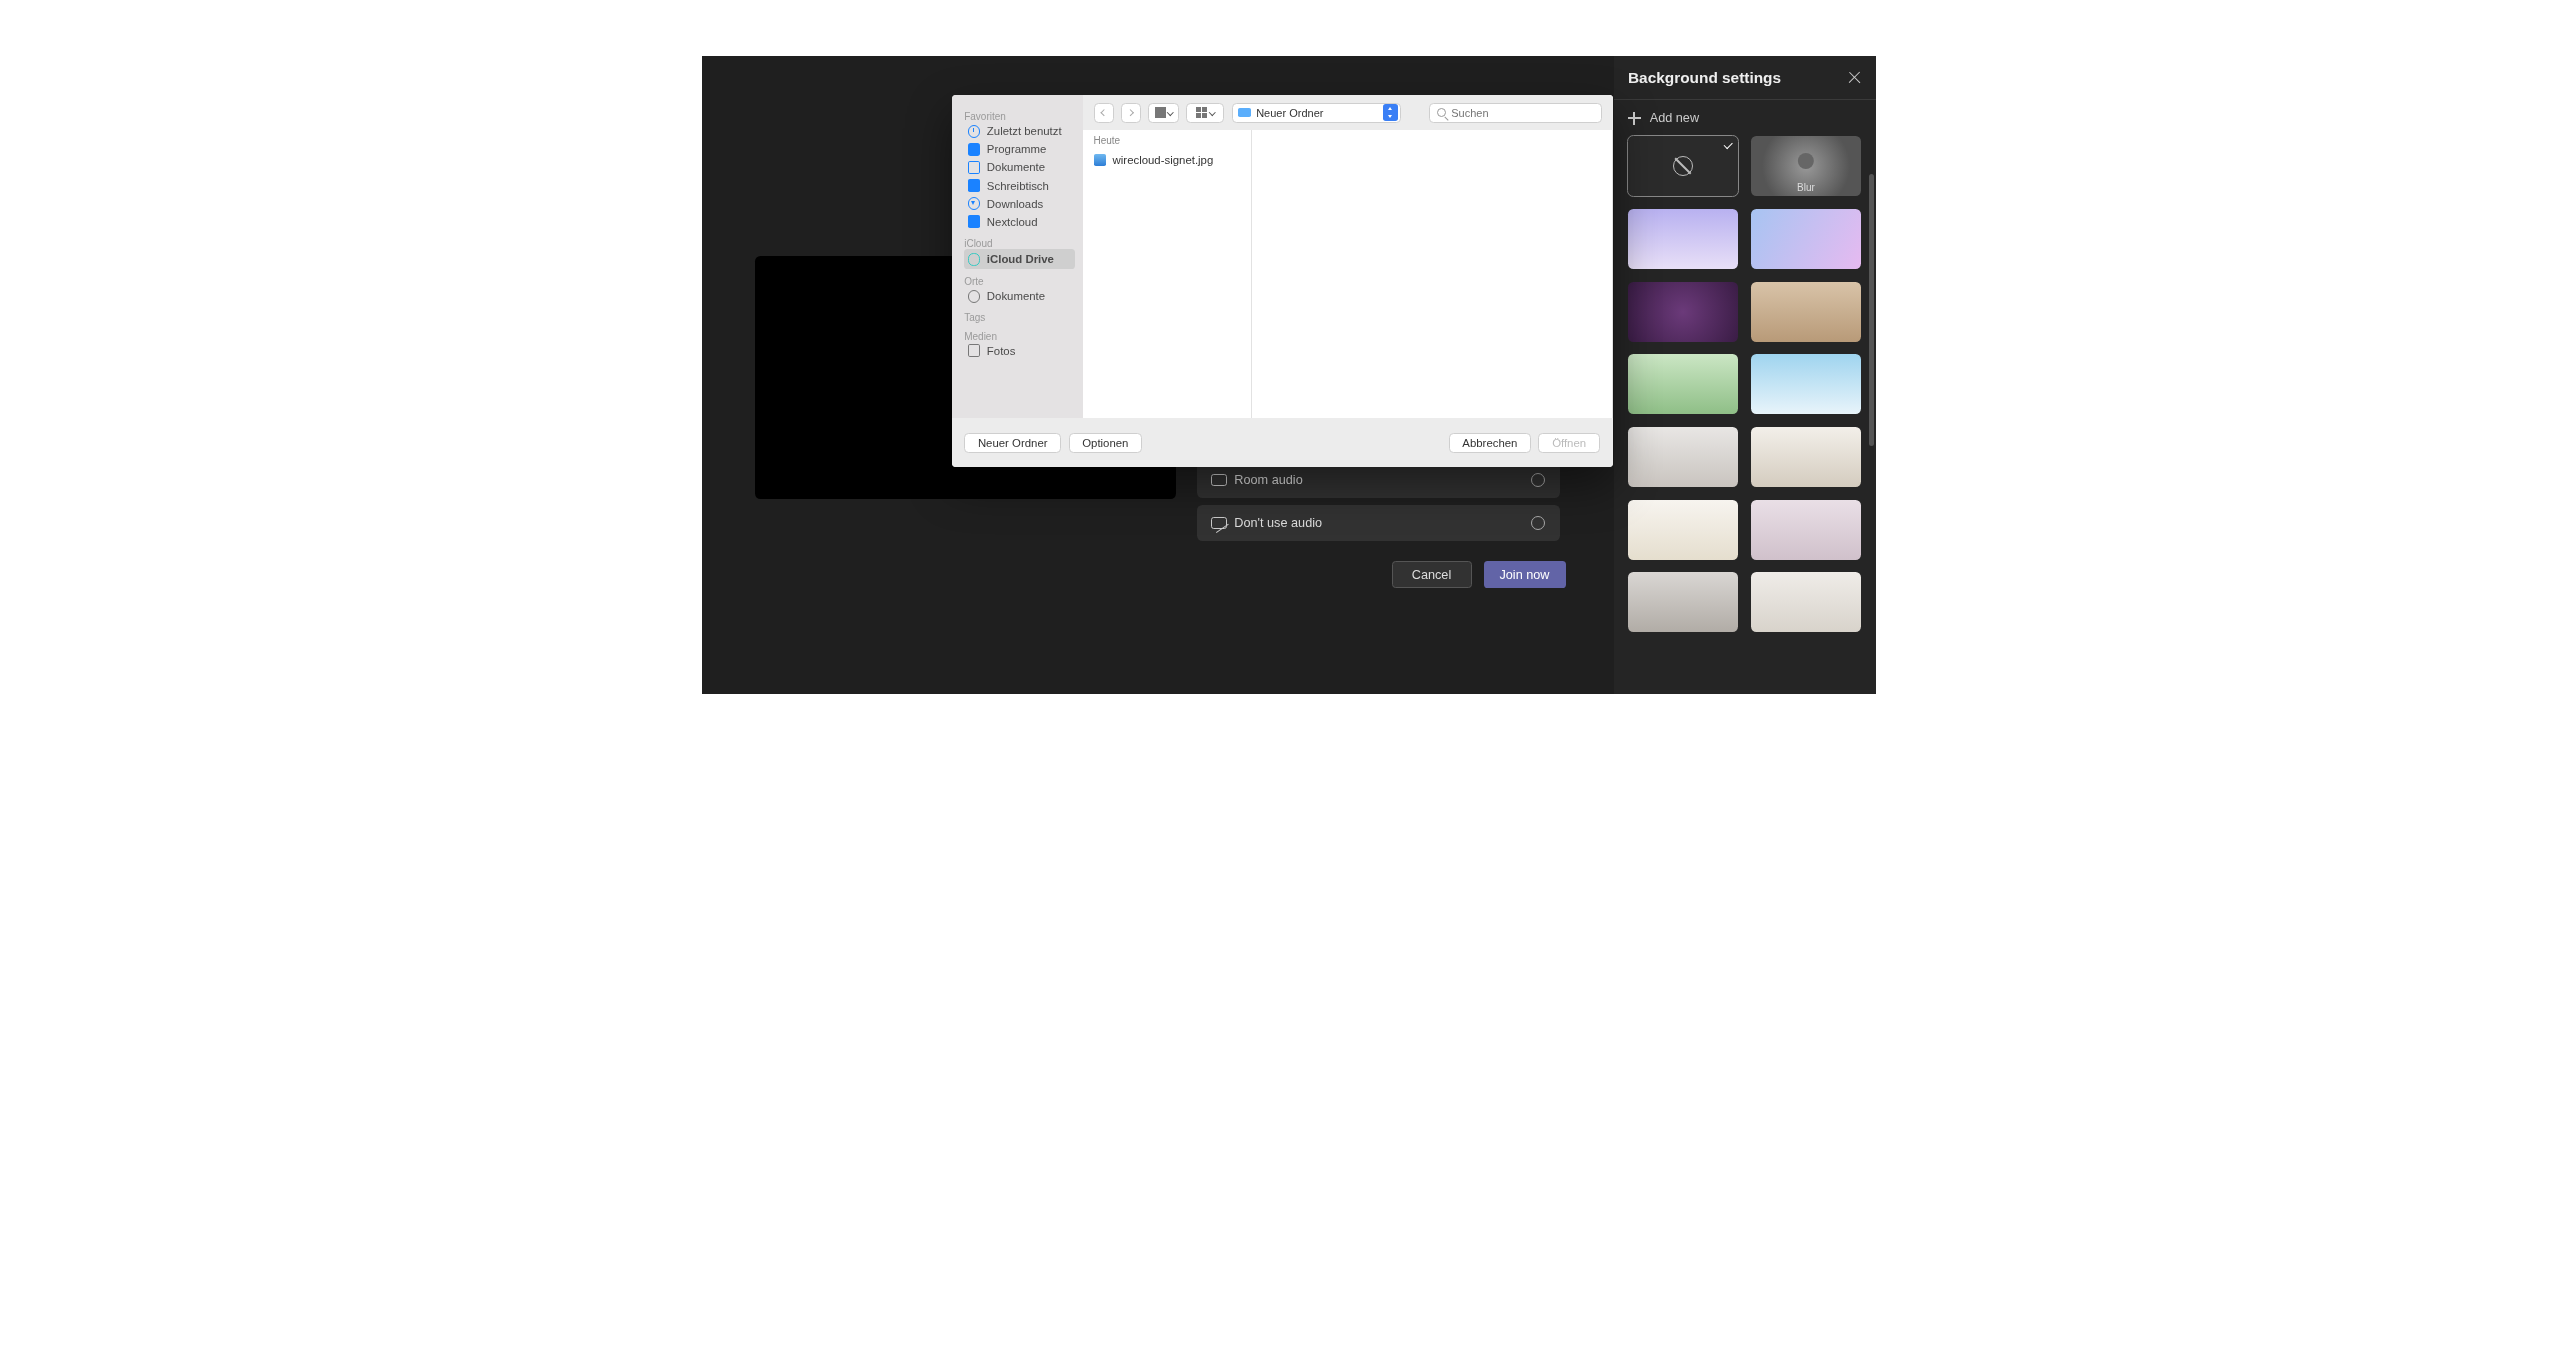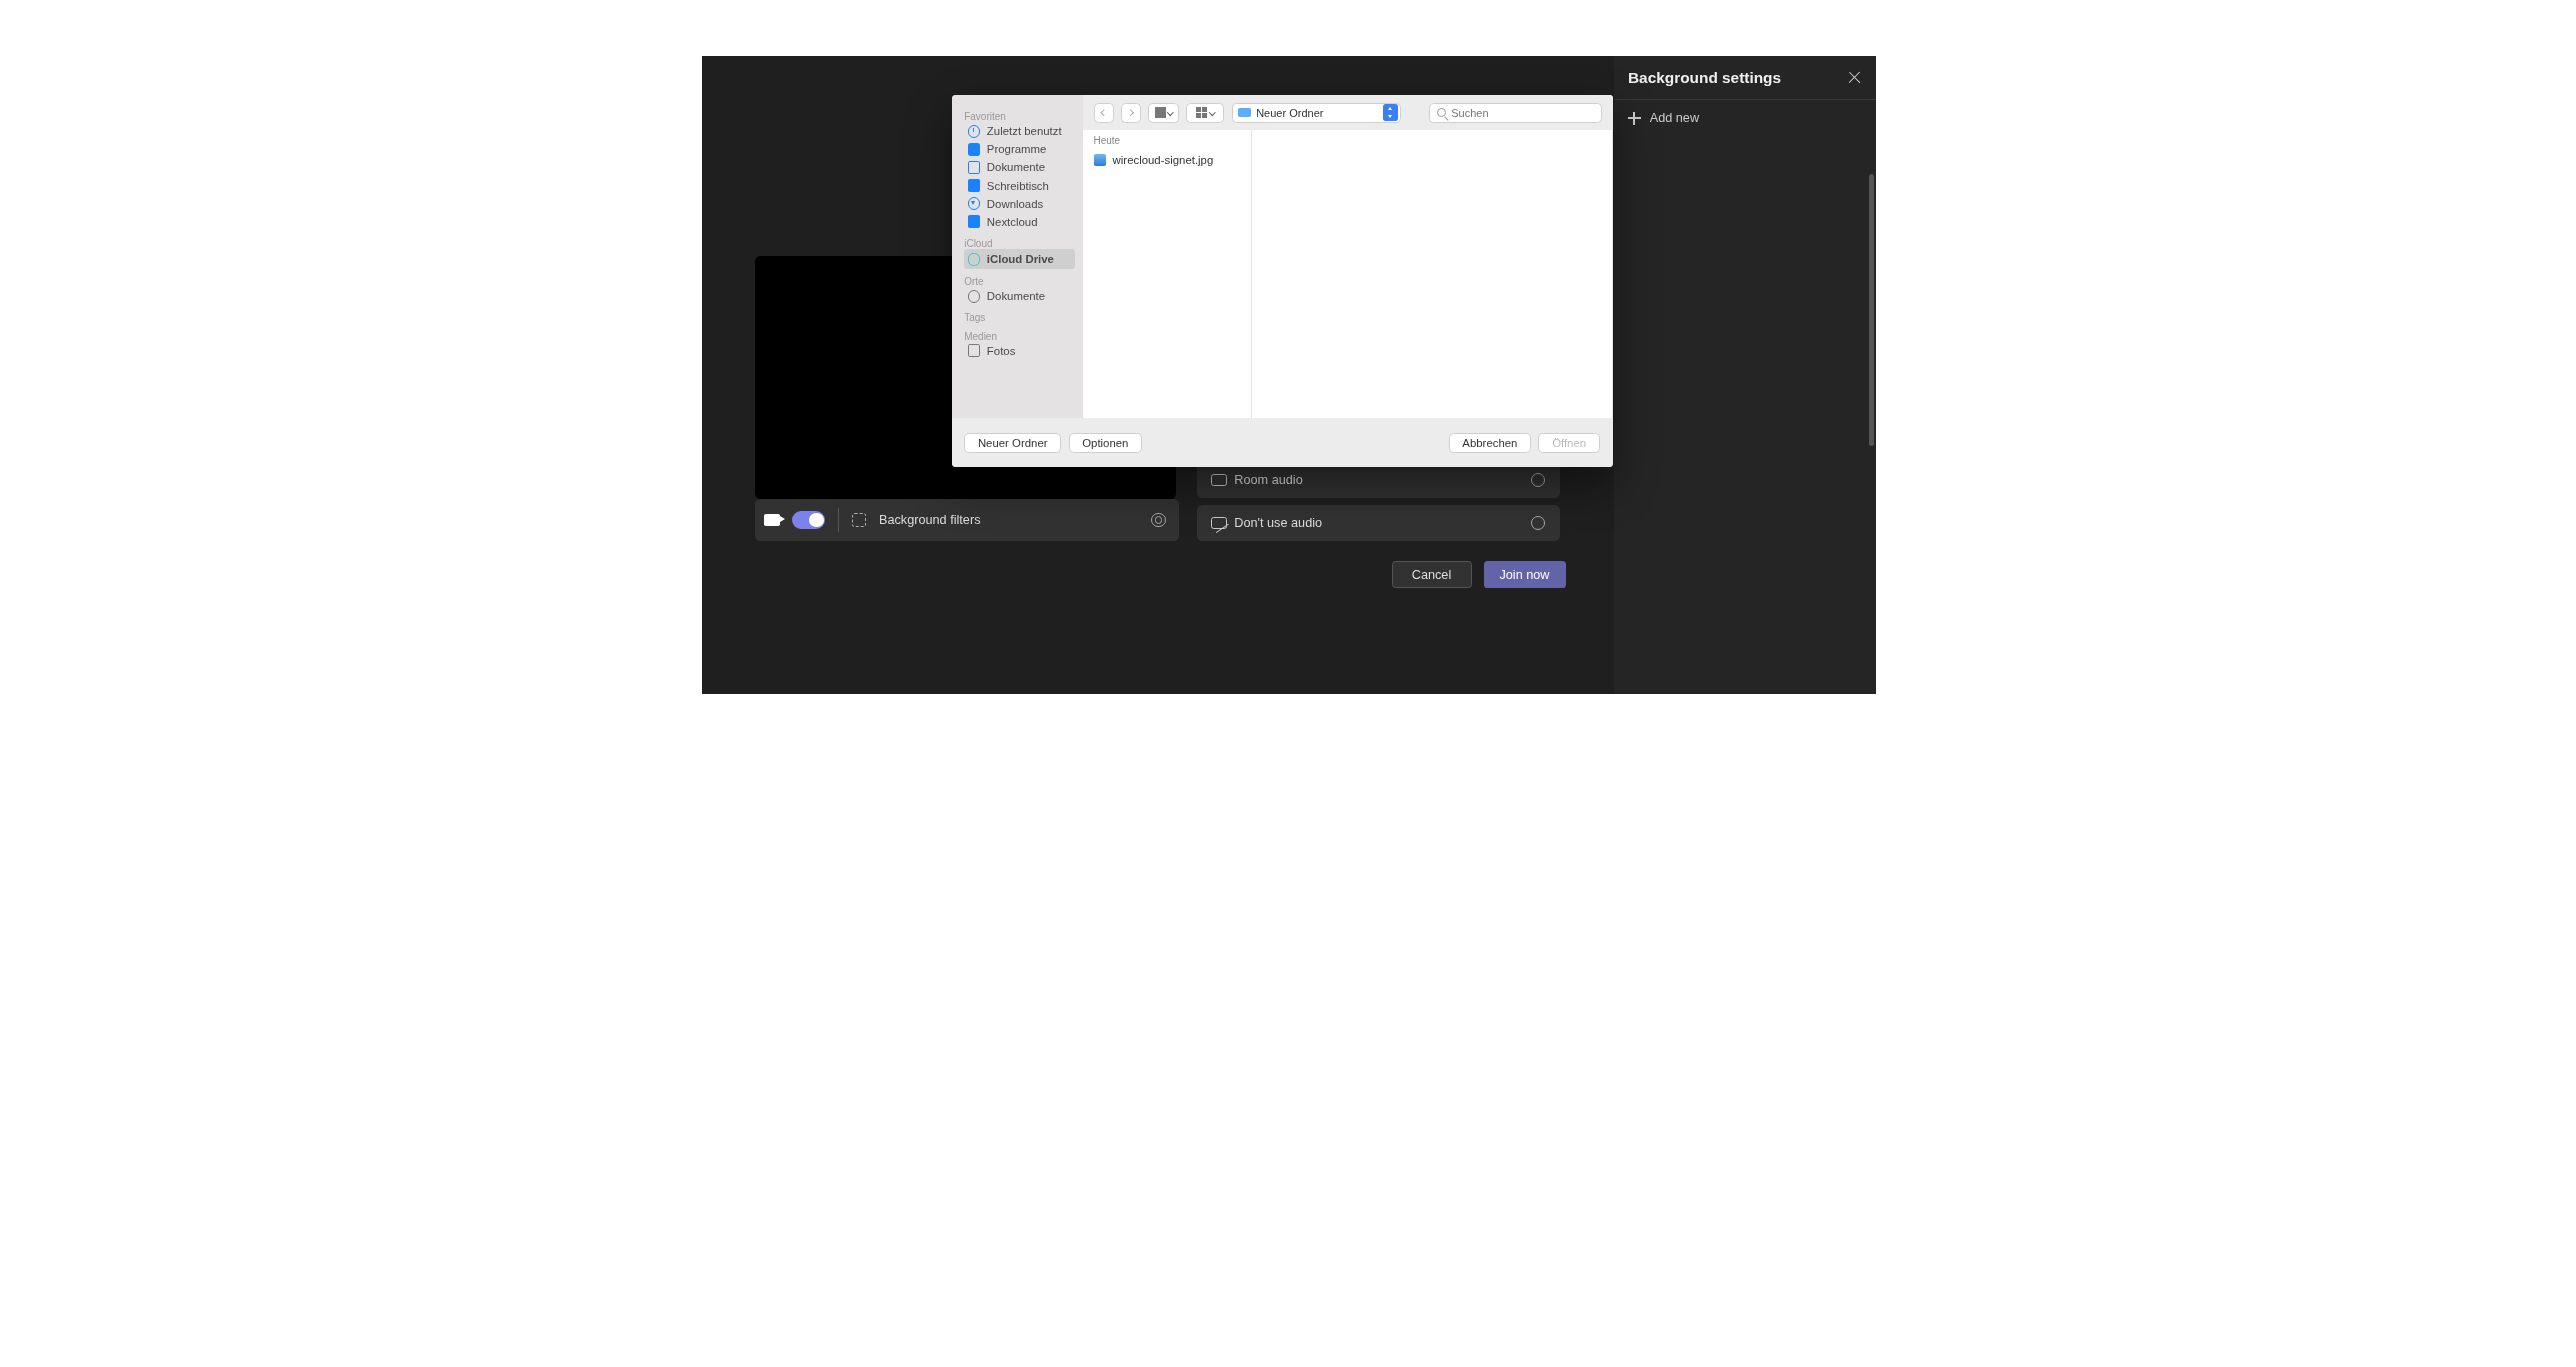--- a/index.html
+++ b/index.html
@@ -123,28 +123,20 @@
   .fb-btn.disabled{color:#bbb;}
   .fb-spacer{flex:1;}
 </style>
 </head>
 <body>
 
 <div class="stage">
  <div class="app">
   <div class="main">
     <div class="video-box"></div>
-    <div class="video-bar">
-      <span class="cam-icon"></span>
-      <span class="toggle"></span>
-      <span class="vbar-sep"></span>
-      <span class="bg-filters-icon"></span>
-      <span class="bg-filters">Background filters</span>
-      <span class="gear"></span>
-    </div>
 
     <div class="audio-row room-audio">
       <span class="ai-icon"></span>
       <span>Room audio</span>
       <span class="radio"></span>
     </div>
     <div class="audio-row no-audio">
       <span class="ai-icon2"></span>
       <span>Don't use audio</span>
       <span class="radio"></span>
@@ -157,20 +149,41 @@
   <div class="side">
     <div class="side-head">
       <span>Background settings</span>
       <span class="x"></span>
     </div>
     <div class="side-sep"></div>
     <div class="addnew">
       <span class="plus"></span>
       <span>Add new</span>
     </div>
+    <div class="grid" id="tile-grid">
+          <div class="tile t-none selected">
+            <span class="none-icon"></span>
+          </div>
+          <div class="tile t-blur">
+            <span class="blur-sil"></span>
+            <span class="blur-lbl">Blur</span>
+          </div>
+          <div class="tile t-a"></div>
+          <div class="tile t-b"></div>
+          <div class="tile t-c"></div>
+          <div class="tile t-d"></div>
+          <div class="tile t-e"></div>
+          <div class="tile t-f"></div>
+          <div class="tile t-g"></div>
+          <div class="tile t-h"></div>
+          <div class="tile t-i"></div>
+          <div class="tile t-j"></div>
+          <div class="tile t-k"></div>
+          <div class="tile t-l"></div>
+        </div>
     <div class="scroll"></div>
   </div>
 
   <div class="finder">
     <div style="display:flex;flex:1;">
       <div class="f-side" id="f-side">
             <div class="sec">Favoriten</div>
             <div class="it">
               <span class="ic ic-clock"></span>
               <span>Zuletzt benutzt</span>

